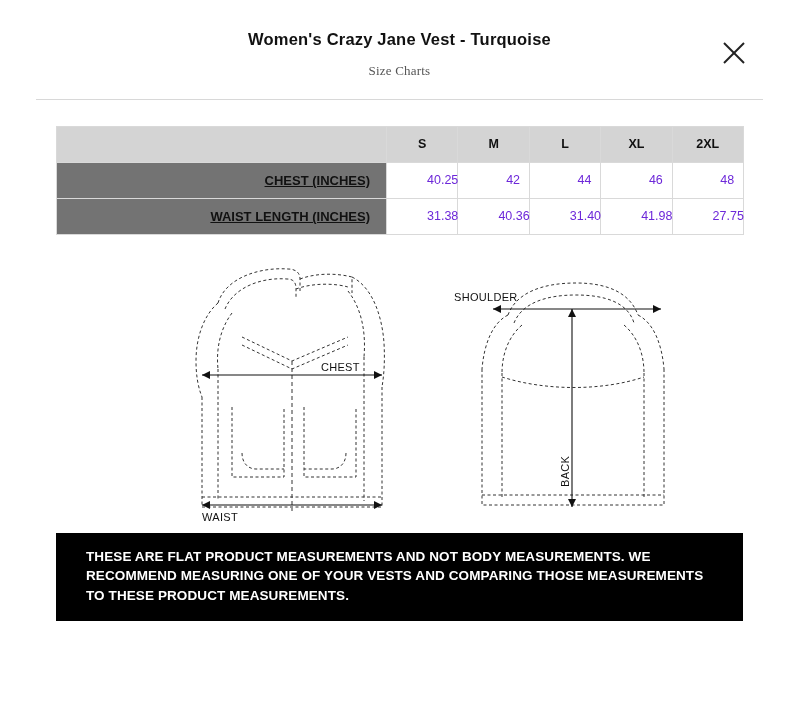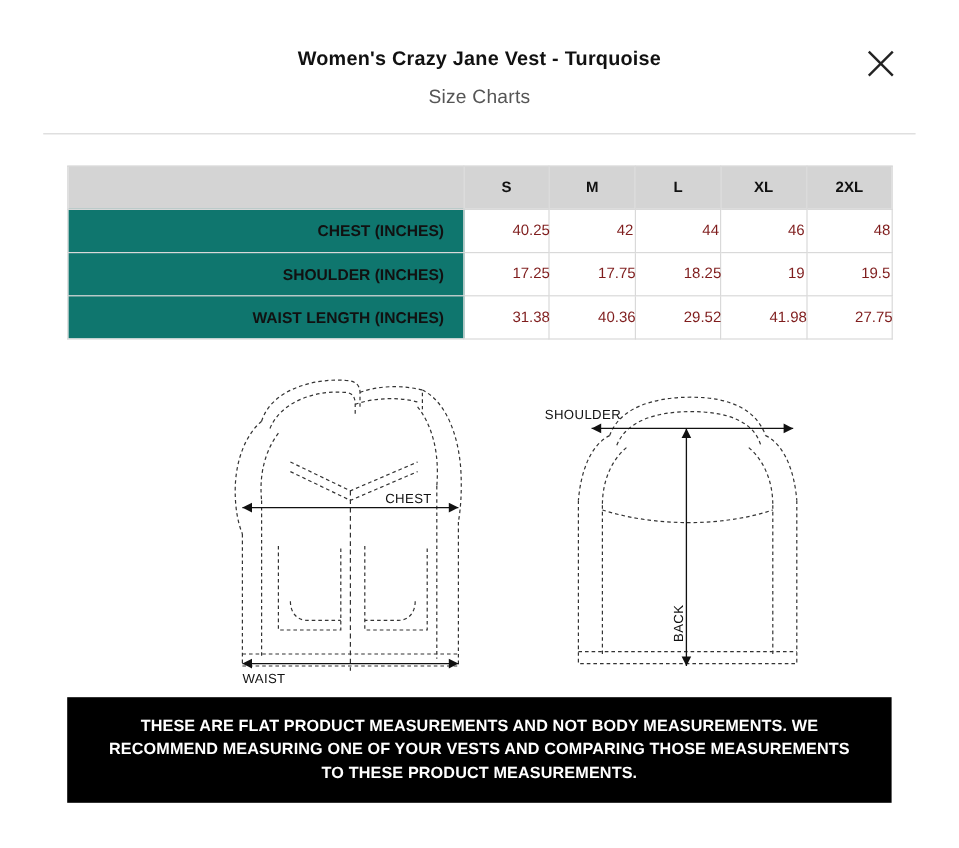--- a/index.html
+++ b/index.html
@@ -14,36 +14,37 @@
     color: #1a1a1a;
     overflow: hidden;
   }
   .modal {
     position: relative;
     width: 799px;
     height: 707px;
     box-sizing: border-box;
   }
   .modal-header {
-    padding-top: 40px;
+    padding-top: 30px;
     text-align: center;
     position: relative;
   }
   .modal-title {
     font-size: 16.5px;
     font-weight: bold;
     letter-spacing: 0.2px;
     color: #111111;
     line-height: 1.2;
   }
   .modal-subtitle {
     margin-top: 13px;
-    font-size: 16px;
+    font-size: 13px;
     color: #555555;
     letter-spacing: 0.2px;
+    font-family: Liberation Serif, serif;
   }
   .close-button {
     position: absolute;
     top: 40px;
     right: 52px;
     width: 26px;
     height: 26px;
     cursor: pointer;
     background: none;
     border: none;
@@ -79,25 +80,26 @@
   }
   table.size-table thead th.corner {
     background: #d4d4d4;
   }
   table.size-table tbody th.rowlabel {
     text-align: right;
     padding-right: 16px;
     font-weight: bold;
     font-size: 13px;
     color: #111111;
-    background: #0f766e;
+    background: #737373;
+    text-decoration: underline;
   }
   table.size-table tbody td {
-    text-align: right;
-    color: #7f1d1d;
+    text-align: center;
+    color: #6d28d9;
     font-size: 12.5px;
     padding-left: 40px;
   }
   col.label-col { width: 330px; }
   col.size-col { width: 71.4px; }
 
   .diagram-area {
     position: relative;
     margin: 22px auto 0 auto;
     width: 687px;
@@ -113,21 +115,20 @@
     letter-spacing: 0.3px;
   }
 
   .disclaimer {
     margin: 6px 56px 0 56px;
     width: 687px;
     background: #000000;
     color: #ffffff;
     box-sizing: border-box;
     padding: 14px 30px 16px 30px;
-    text-align: center;
     font-size: 13.5px;
     line-height: 1.45;
     font-weight: bold;
     letter-spacing: 0.1px;
   }
 </style>
 </head>
 <body>
 
 <div class="modal">
@@ -168,32 +169,24 @@
       <tbody>
         <tr>
           <th class="rowlabel">CHEST (INCHES)</th>
           <td>40.25</td>
           <td>42</td>
           <td>44</td>
           <td>46</td>
           <td>48</td>
         </tr>
         <tr>
-          <th class="rowlabel">SHOULDER (INCHES)</th>
-          <td>17.25</td>
-          <td>17.75</td>
-          <td>18.25</td>
-          <td>19</td>
-          <td>19.5</td>
-        </tr>
-        <tr>
           <th class="rowlabel">WAIST LENGTH (INCHES)</th>
           <td>31.38</td>
           <td>40.36</td>
-          <td>29.52</td>
+          <td>31.40</td>
           <td>41.98</td>
           <td>27.75</td>
         </tr>
       </tbody>
     </table>
   </div>
 
   <div class="diagram-area">
     <svg width="687" height="270" viewBox="0 0 687 270">
 

